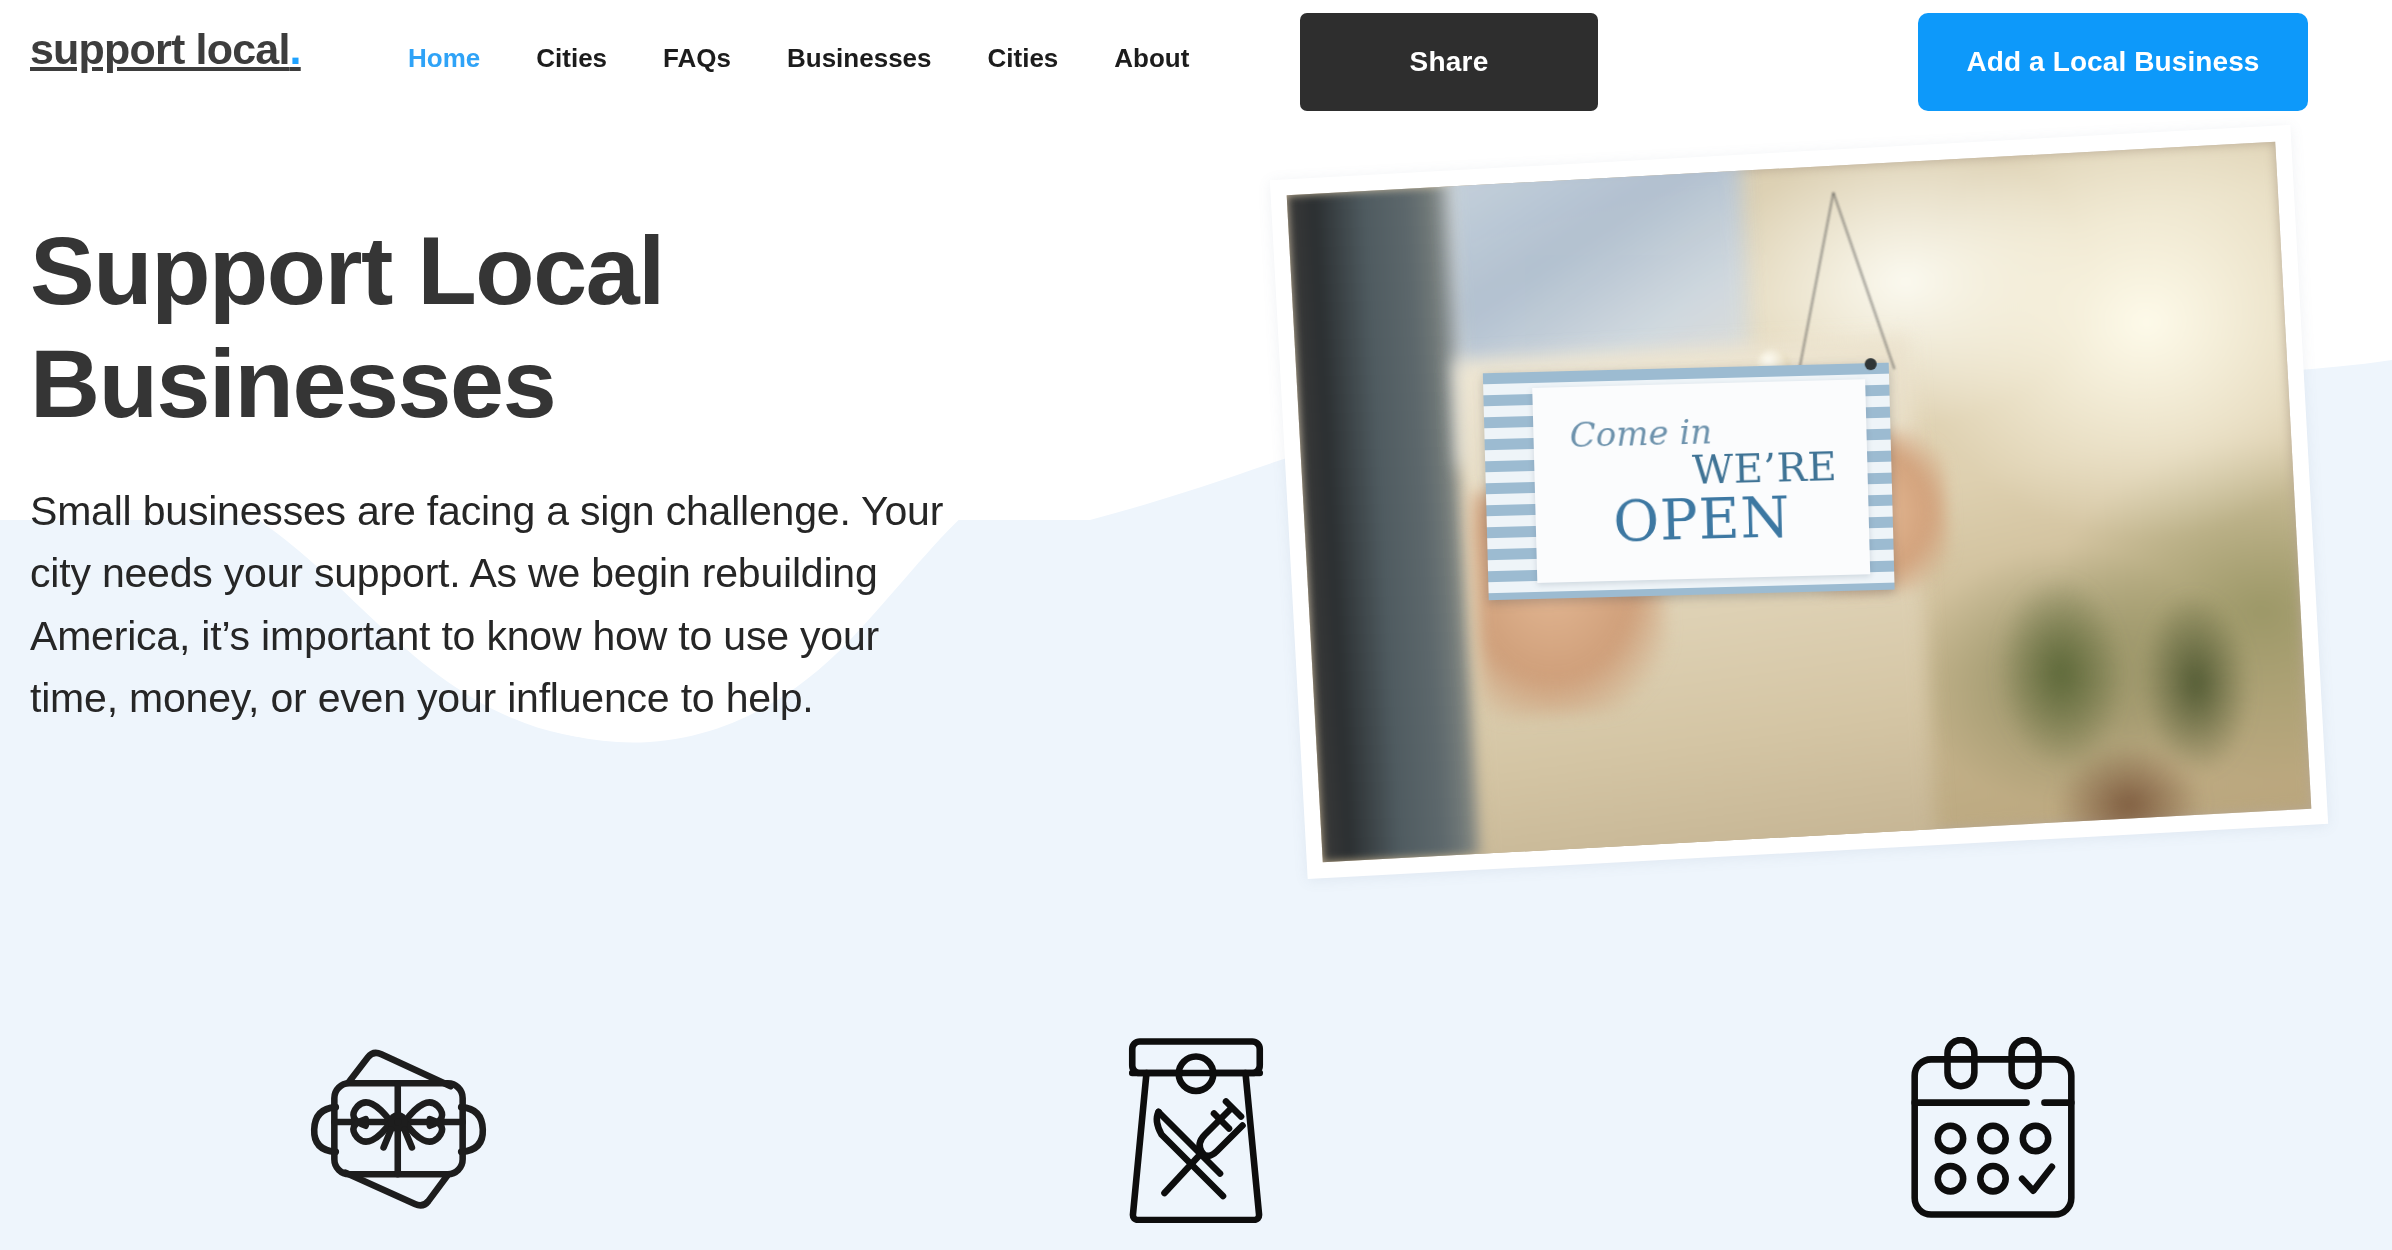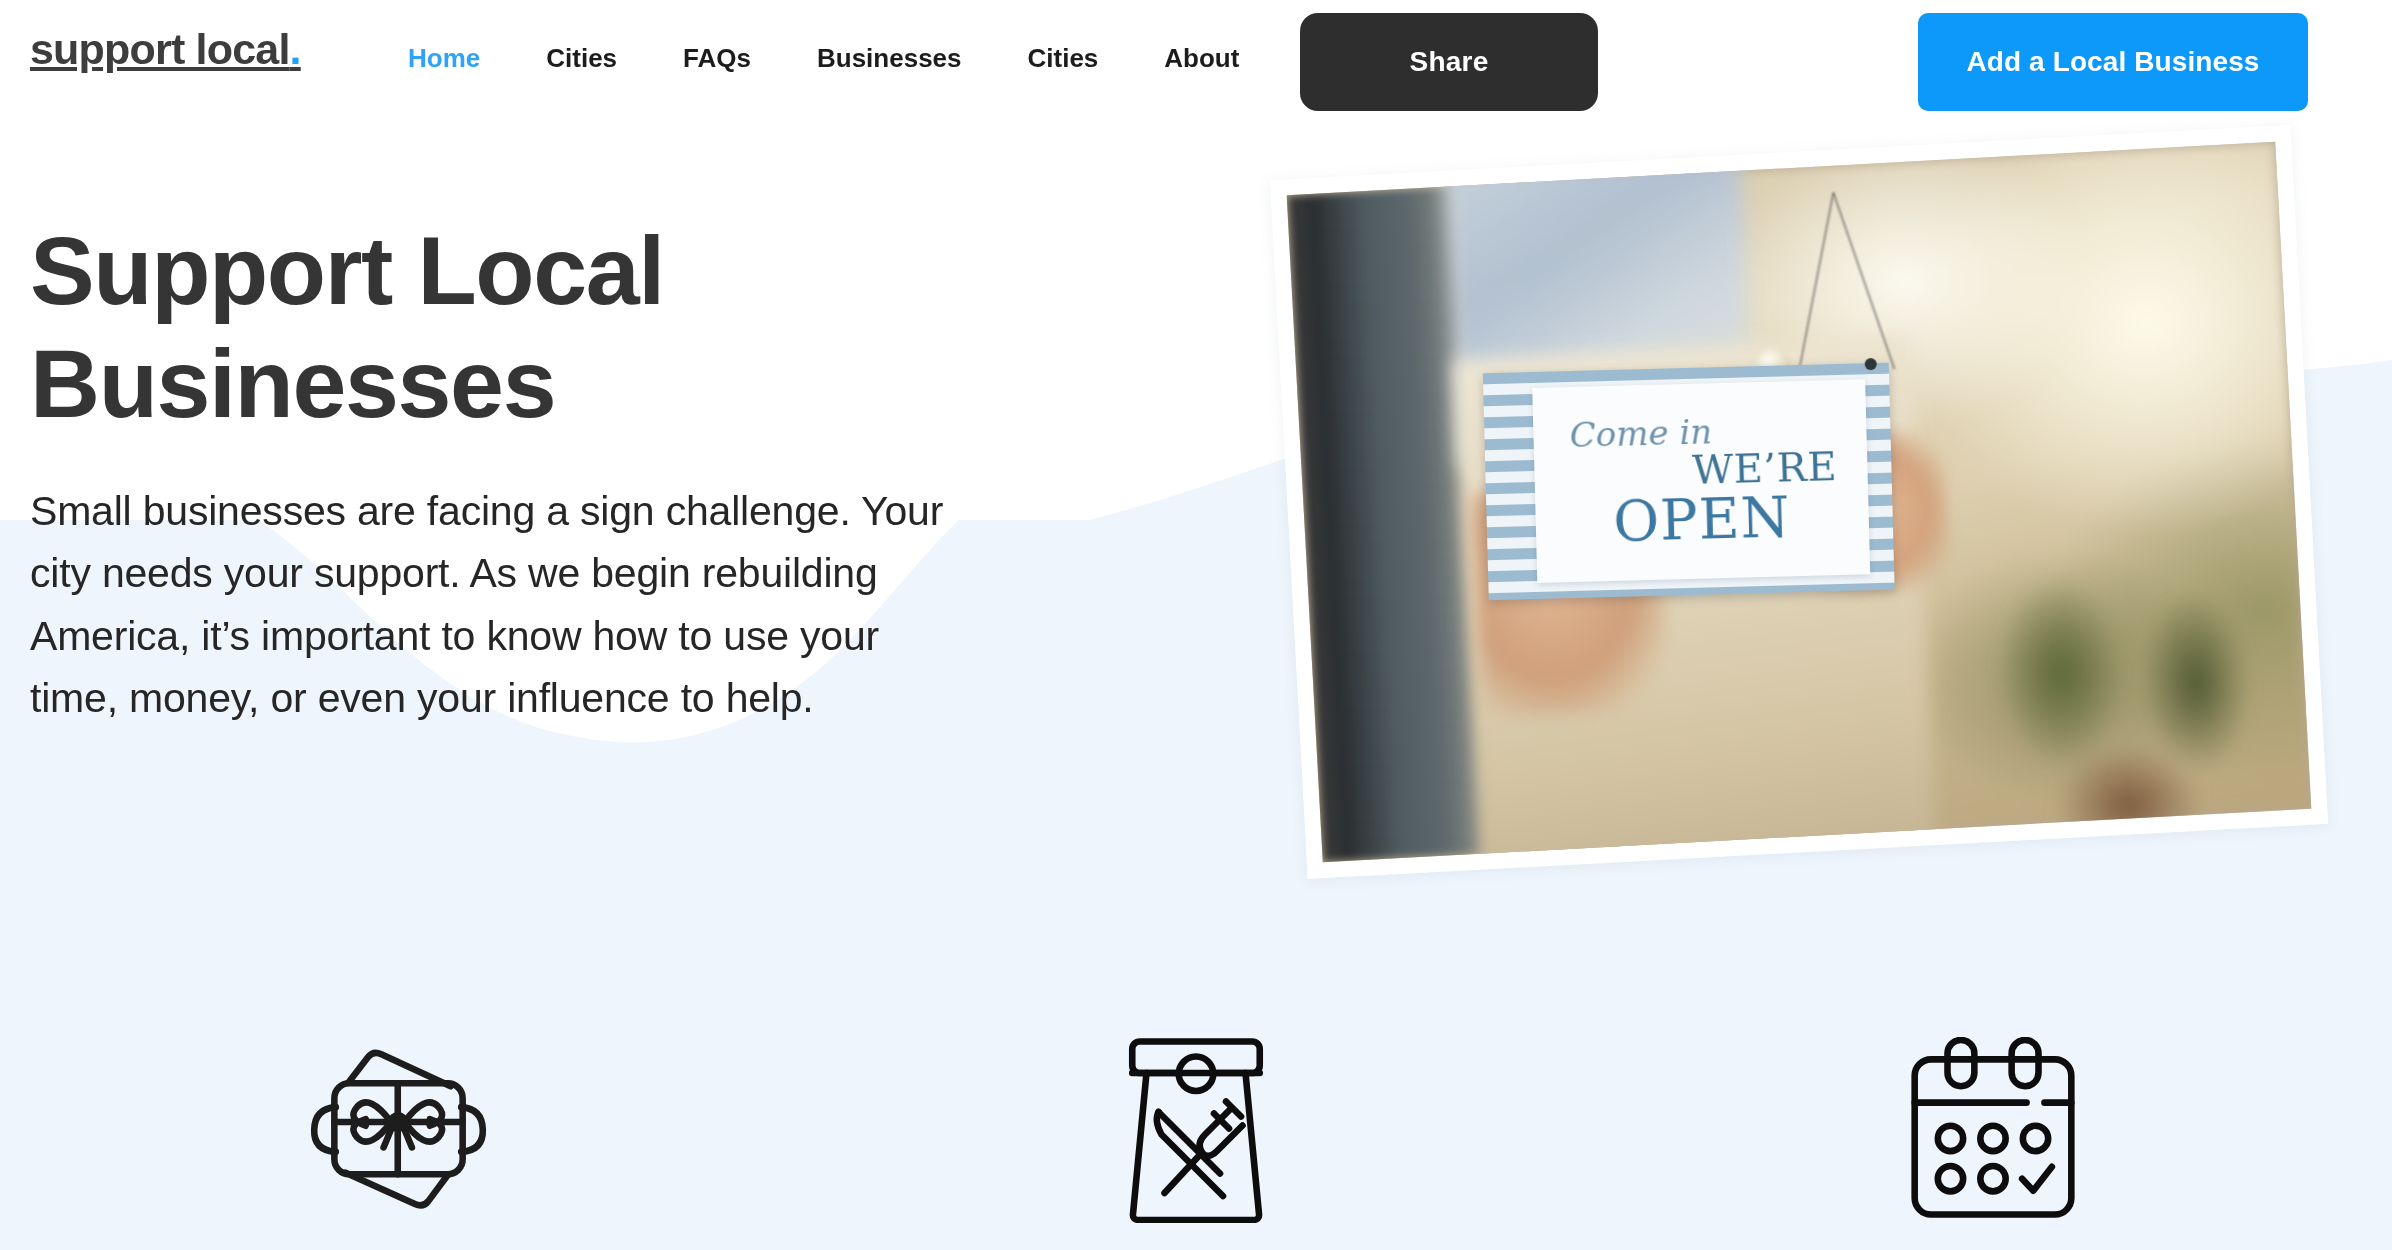--- a/index.html
+++ b/index.html
@@ -60,21 +60,21 @@
     line-height: 1;
   }
   .logo .dot { color: #1fa2ff; }
 
   .nav {
     position: absolute;
     left: 408px;
     top: 44px;
     display: flex;
     align-items: center;
-    gap: 10px;
+    gap: 0;
   }
   .nav a {
     font-size: 26px;
     font-weight: 600;
     color: #1c1c1c;
     text-decoration: none;
     white-space: nowrap;
     padding: 0 0;
     margin-right: 56px;
     line-height: 1.1;
@@ -84,21 +84,21 @@
 
   .btn-share {
     position: absolute;
     left: 1300px;
     top: 13px;
     width: 298px;
     height: 98px;
     background: #2e2e2e;
     color: #ffffff;
     border: none;
-    border-radius: 18px;
+    border-radius: 7px;
     font-size: 28px;
     font-weight: 700;
     font-family: "Liberation Sans", sans-serif;
     cursor: pointer;
     letter-spacing: 0.2px;
   }
 
   .btn-add {
     position: absolute;
     left: 1918px;

